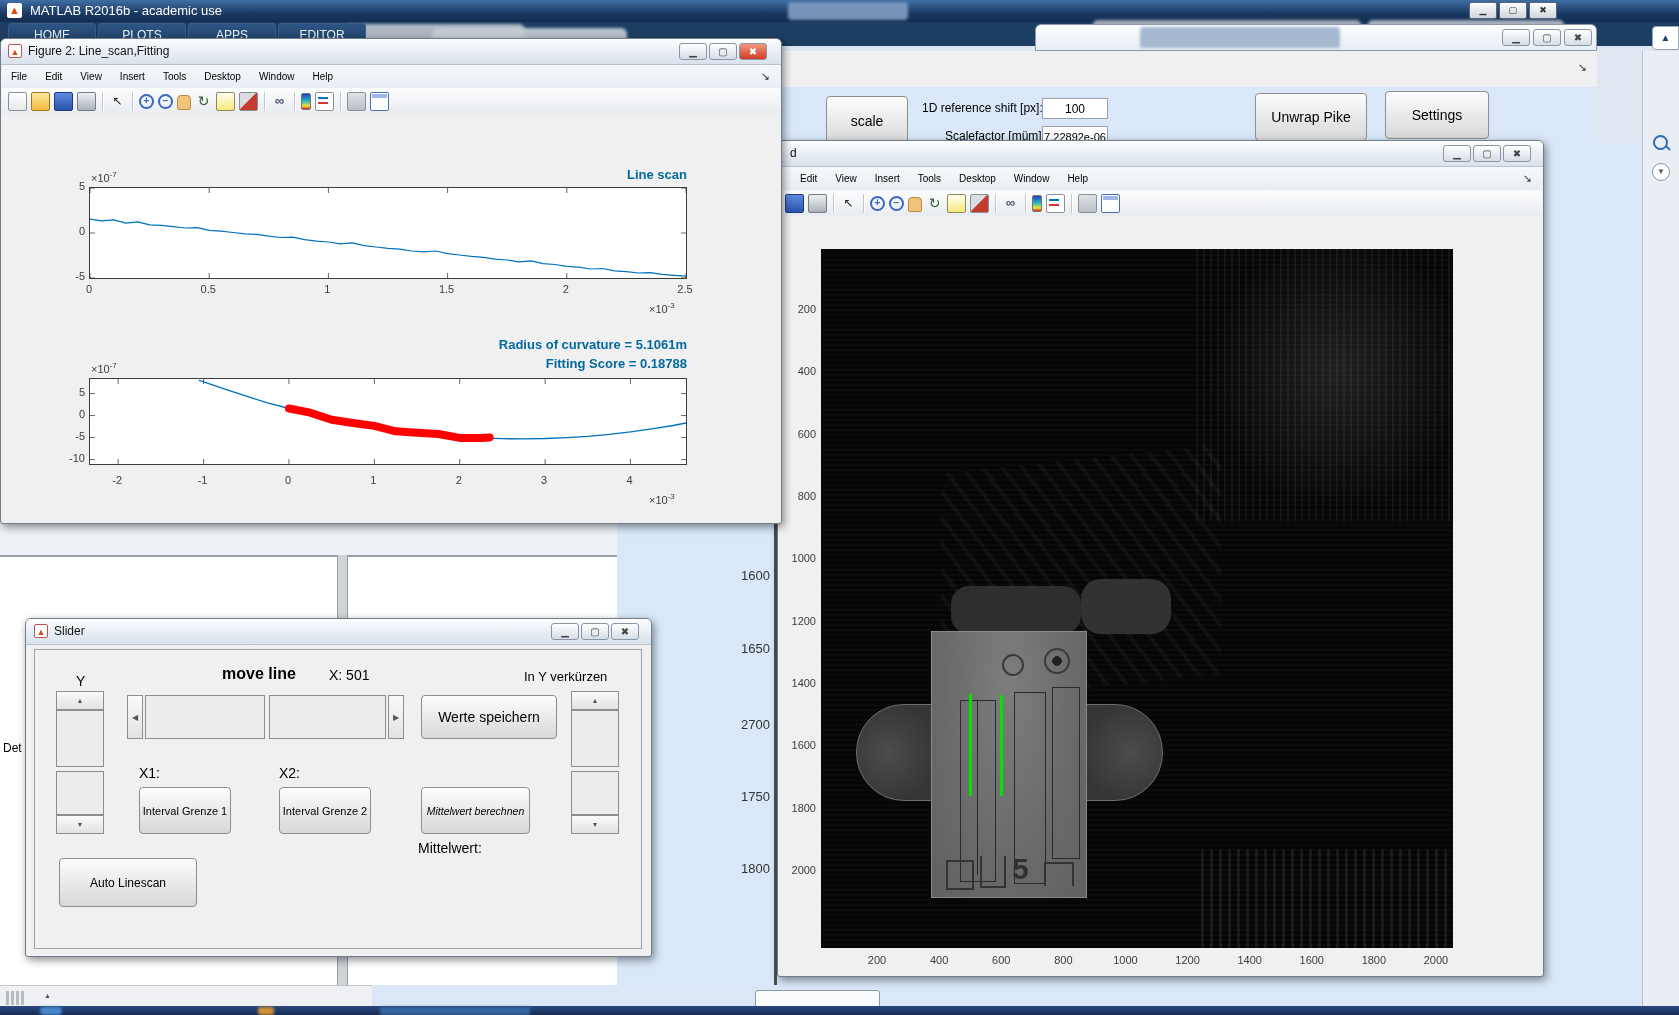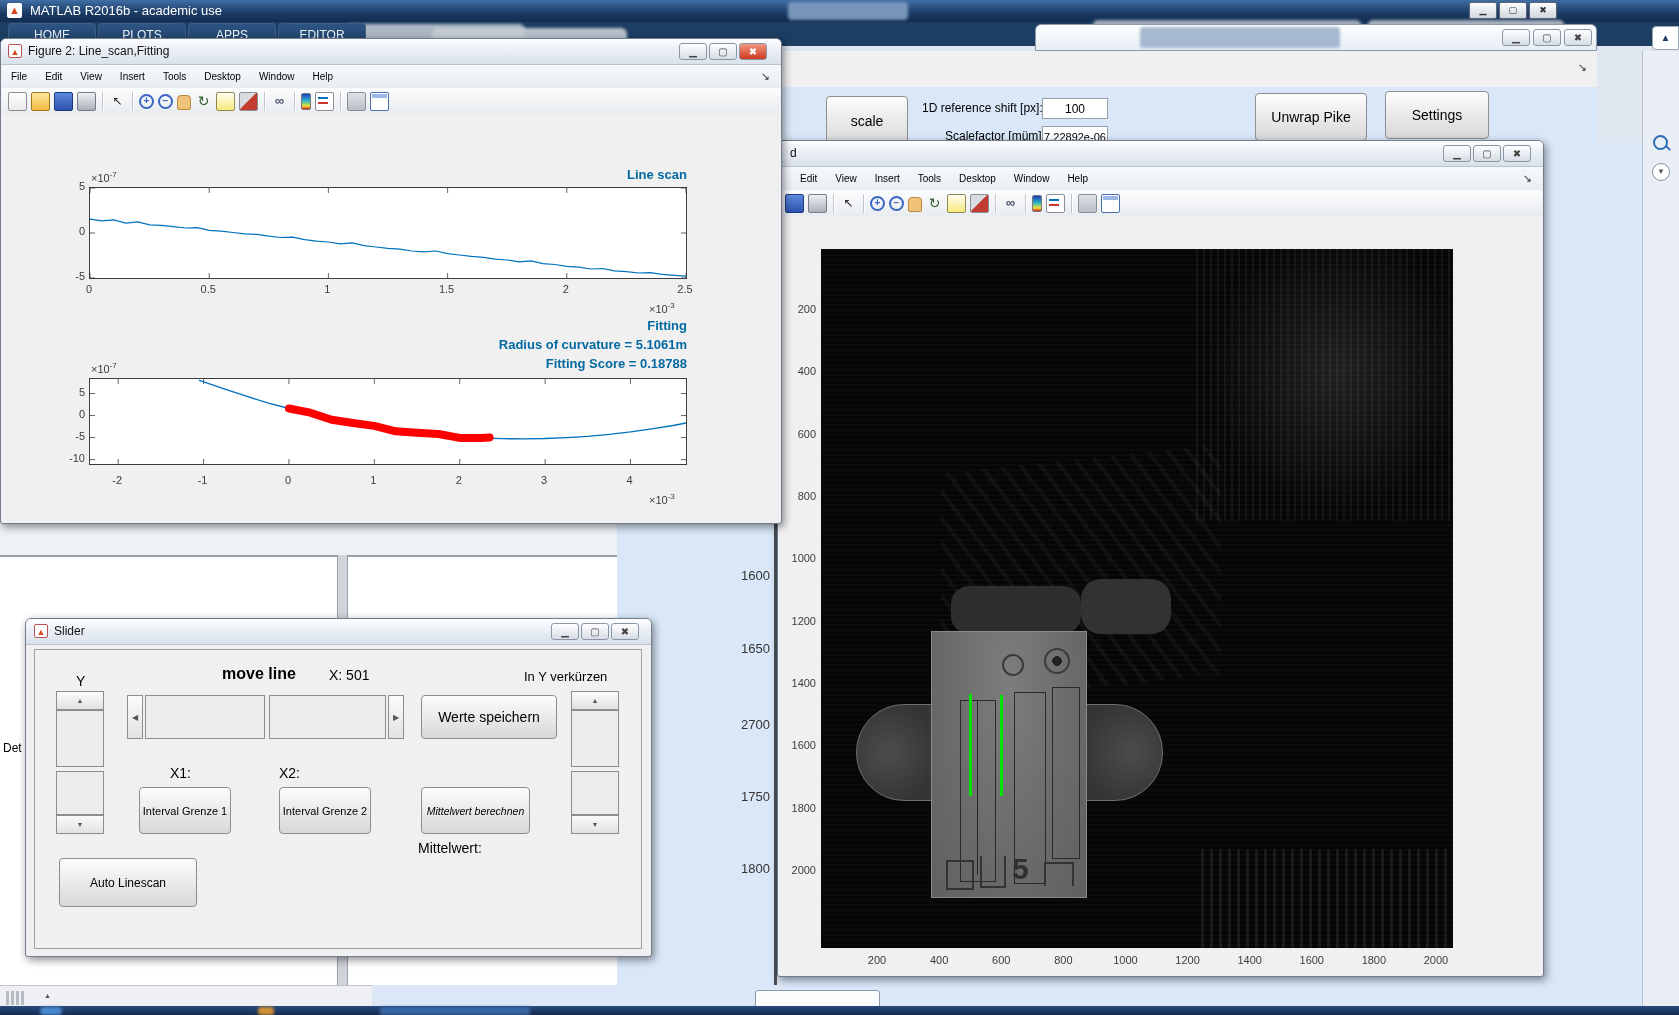--- a/index.html
+++ b/index.html
@@ -373,21 +373,20 @@
         <span class="abs tick r" style="left: 48px; top: 231px; width: 36px;">-5</span>
         <span class="abs tick c" style="left: 63px; top: 244px; width: 50px;">0</span>
         <span class="abs tick c" style="left: 182.2px; top: 244px; width: 50px;">0.5</span>
         <span class="abs tick c" style="left: 301.4px; top: 244px; width: 50px;">1</span>
         <span class="abs tick c" style="left: 420.6px; top: 244px; width: 50px;">1.5</span>
         <span class="abs tick c" style="left: 539.8px; top: 244px; width: 50px;">2</span>
         <span class="abs tick c" style="left: 659px; top: 244px; width: 50px;">2.5</span>
       </div>
     <div class="abs explbl" style="left:648px;top:262px;" id="p1-xexp"><span>×10</span><sup>-3</sup></div>
 
-    <div class="abs ptitle" style="left:88px;top:279px;width:598px;">Fitting</div>
     <div class="abs ptitle" style="left:88px;top:298px;width:598px;">Radius of curvature = 5.1061m</div>
     <div class="abs ptitle" style="left:88px;top:317px;width:598px;">Fitting Score = 0.18788</div>
     <div class="abs explbl" style="left:90px;top:322px;" id="p2-yexp"><span>×10</span><sup>-7</sup></div>
     <div class="abs axbox" style="left:88px;top:339px;width:598px;height:87px;">
       <svg id="svg-p2" width="596" height="85" style="position:absolute;left:0;top:0;">
           <g>
             <line x1="28.17765042979943" x2="28.17765042979943" y1="0" y2="5" stroke="#3c3c3c" stroke-width=".8"></line>
             <line x1="28.17765042979943" x2="28.17765042979943" y1="85" y2="80" stroke="#3c3c3c" stroke-width=".8"></line>
             <line x1="113.56446991404012" x2="113.56446991404012" y1="0" y2="5" stroke="#3c3c3c" stroke-width=".8"></line>
             <line x1="113.56446991404012" x2="113.56446991404012" y1="85" y2="80" stroke="#3c3c3c" stroke-width=".8"></line>
@@ -457,21 +456,21 @@
     <div class="abs sb flat" style="left:243px;top:76px;width:117px;height:44px;"></div>
     <div class="abs sb" style="left:362px;top:76px;width:16px;height:44px;font-size:8px;line-height:44px;">▶</div>
 
     <div class="abs pbtn" style="left:395px;top:76px;width:136px;height:44px;font-size:14px;">Werte speichern</div>
 
     <div class="abs sb arrow7" style="left:545px;top:72px;width:48px;height:19px;">▲</div>
     <div class="abs sb flat" style="left:545px;top:91px;width:48px;height:57px;"></div>
     <div class="abs sb flat" style="left:545px;top:152px;width:48px;height:44px;"></div>
     <div class="abs sb arrow7" style="left:545px;top:196px;width:48px;height:19px;">▼</div>
 
-    <span class="abs lbl" style="left:113px;top:146px;font-size:14px;margin-left:31px;">X1:</span>
+    <span class="abs lbl" style="left:113px;top:146px;font-size:14px;">X1:</span>
     <span class="abs lbl" style="left:253px;top:146px;font-size:14px;">X2:</span>
     <div class="abs pbtn" style="left:113px;top:168px;width:92px;height:47px;font-size:11px;">Interval Grenze 1</div>
     <div class="abs pbtn" style="left:253px;top:168px;width:92px;height:47px;font-size:11px;">Interval Grenze 2</div>
     <div class="abs pbtn" style="left:395px;top:168px;width:109px;height:47px;font-size:10.5px;font-style:italic;">Mittelwert berechnen</div>
     <span class="abs lbl" style="left:392px;top:221px;font-size:14px;">Mittelwert:</span>
     <div class="abs pbtn" style="left:33px;top:239px;width:138px;height:49px;font-size:12px;">Auto Linescan</div>
   </div>
 
   <div class="abs" style="left:0;top:1006px;width:1679px;height:9px;background:linear-gradient(#2a4a7d,#142b52);z-index:9;">
     <div class="abs blur" style="left:40px;top:1px;width:22px;height:8px;background:#4d8fd6;border-radius:4px;"></div>

